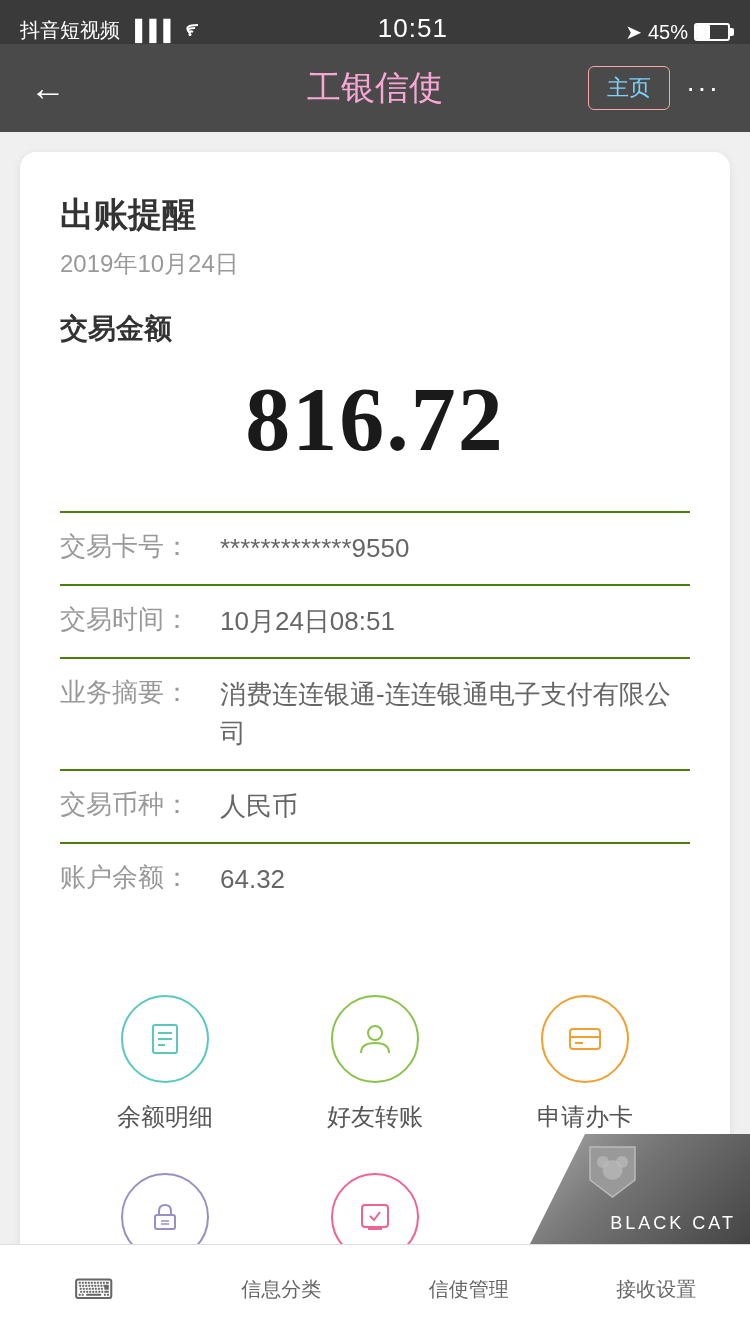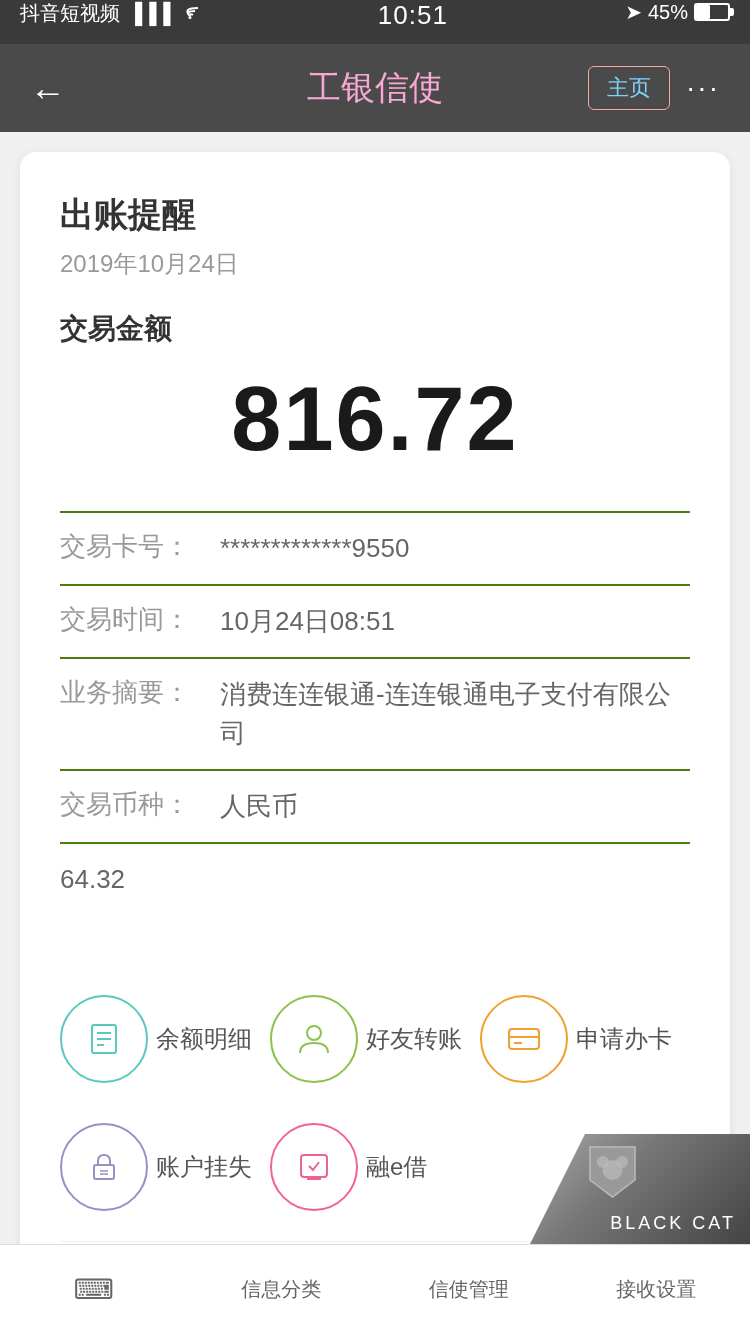--- a/index.html
+++ b/index.html
@@ -11,21 +11,21 @@
       background: #e0e0e0;
       position: relative;
       overflow-x: hidden;
     }
 
     
     .status-bar {
       background: #3a3a3a;
       height: 44px;
       display: flex;
-      align-items: flex-start;
+      align-items: flex-end;
       justify-content: space-between;
       padding: 0 20px;
       color: white;
       font-size: 22px;
     }
     .status-left {
       display: flex;
       align-items: center;
       gap: 8px;
       font-size: 20px;
@@ -141,20 +141,21 @@
       color: #333;
       margin-bottom: 20px;
     }
     .amount-display {
       font-size: 90px;
       font-weight: 900;
       color: #1a1a1a;
       text-align: center;
       margin: 20px 0 40px 0;
       letter-spacing: 2px;
+      font-family: Liberation Serif, serif;
     }
 
     
     .detail-row {
       display: flex;
       padding: 16px 0;
       border-top: 2px solid #4d7c0f;
     }
     .detail-label {
       font-size: 26px;
@@ -173,23 +174,23 @@
     .actions-grid {
       display: flex;
       flex-wrap: wrap;
       gap: 0;
       margin-top: 40px;
       padding-top: 20px;
     }
     .action-item {
       width: 33.333%;
       display: flex;
-      flex-direction: row;
-      align-items: center;
-      gap: 8px;
+      flex-direction: column;
+      align-items: center;
+      gap: 18px;
       padding: 20px 0;
       cursor: pointer;
     }
     .action-icon-circle {
       width: 88px;
       height: 88px;
       border-radius: 50%;
       border: 2px solid;
       display: flex;
       align-items: center;
@@ -301,20 +302,21 @@
     </div>
     <div class="detail-row">
       <span class="detail-label">业务摘要：</span>
       <span class="detail-value">消费连连银通-连连银通电子支付有限公司</span>
     </div>
     <div class="detail-row">
       <span class="detail-label">交易币种：</span>
       <span class="detail-value">人民币</span>
     </div>
     <div class="detail-row">
+      <span class="detail-label">账户余额：</span>
       <span class="detail-value">64.32</span>
     </div>
 
     <div class="actions-grid">
 
       <div class="action-item">
         <div class="action-icon-circle icon-teal">
           <svg width="40" height="40" viewBox="0 0 40 40" fill="none">
             <rect x="8" y="6" width="24" height="28" rx="2" stroke="#5bc8c0" stroke-width="2"></rect>
             <line x1="13" y1="14" x2="27" y2="14" stroke="#5bc8c0" stroke-width="2"></line>

